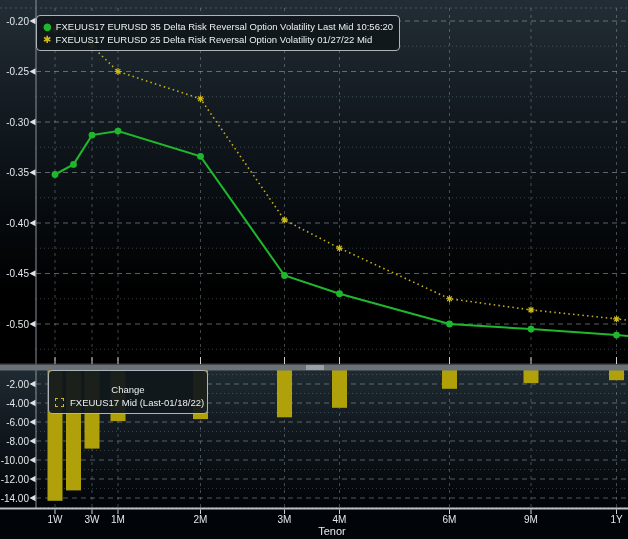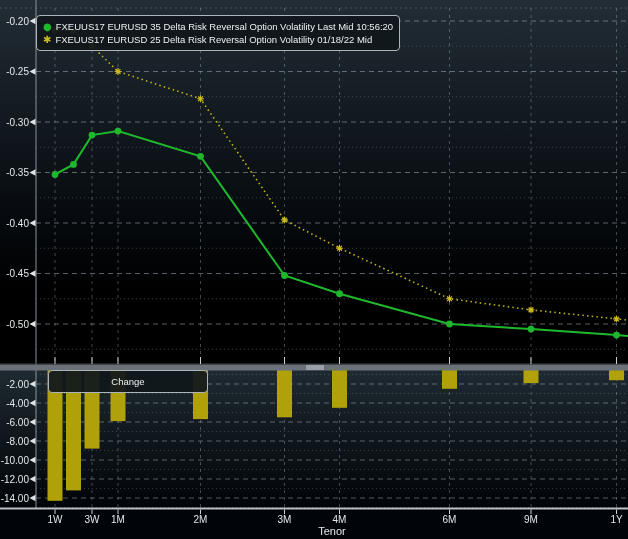--- a/index.html
+++ b/index.html
@@ -5,21 +5,21 @@
   html,body{margin:0;padding:0;background:#000;}
   .page{position:relative;width:628px;height:539px;overflow:hidden;background:#000;
         font-family:"Liberation Sans",sans-serif;}
   svg{position:absolute;left:0;top:0;display:block;}
   .legend{position:absolute;background:rgba(17,23,28,0.94);border:1px solid #aeb5ba;
           border-radius:4px;color:#eceff0;font-size:9.5px;line-height:13px;
           padding:4px 6px;white-space:nowrap;z-index:5;}
   .main-legend{left:36px;top:15px;}
   .change-legend{left:48px;top:370px;width:146px;}
   .lrow{display:flex;align-items:center;gap:4px;}
-  .lrow.center{justify-content:center;}
+  .lrow.center{justify-content:center;margin-top:8px;}
   .mk{display:inline-block;font-family:"DejaVu Sans",sans-serif;}
   .mk.dot{color:#1fb82d;font-size:10px;}
   .mk.star{color:#cdbb1e;font-size:10px;}
   .mk.sq{width:7px;height:7px;border:1px dashed #c9b81c;margin-right:2px;flex:0 0 auto;}
   text{font-family:"Liberation Sans",sans-serif;}
 </style>
 </head>
 <body>
 
 <div class="page">
@@ -194,20 +194,24 @@
       </g>
   </svg>
 
   <div class="legend main-legend">
     <div class="lrow">
       <span class="mk dot">●</span>
       <span>FXEUUS17 EURUSD 35 Delta Risk Reversal Option Volatility Last Mid 10:56:20</span>
     </div>
     <div class="lrow">
       <span class="mk star">✱</span>
-      <span>FXEUUS17 EURUSD 25 Delta Risk Reversal Option Volatility 01/18/22 Mid</span>
+      <span>FXEUUS17 EURUSD 25 Delta Risk Reversal Option Volatility 01/27/22 Mid</span>
     </div>
   </div>
 
   <div class="legend change-legend">
     <div class="lrow center">Change</div>
+    <div class="lrow">
+      <span class="mk sq"></span>
+      <span>FXEUUS17 Mid (Last-01/18/22)</span>
+    </div>
   </div>
 </div>
 
 </body></html>

